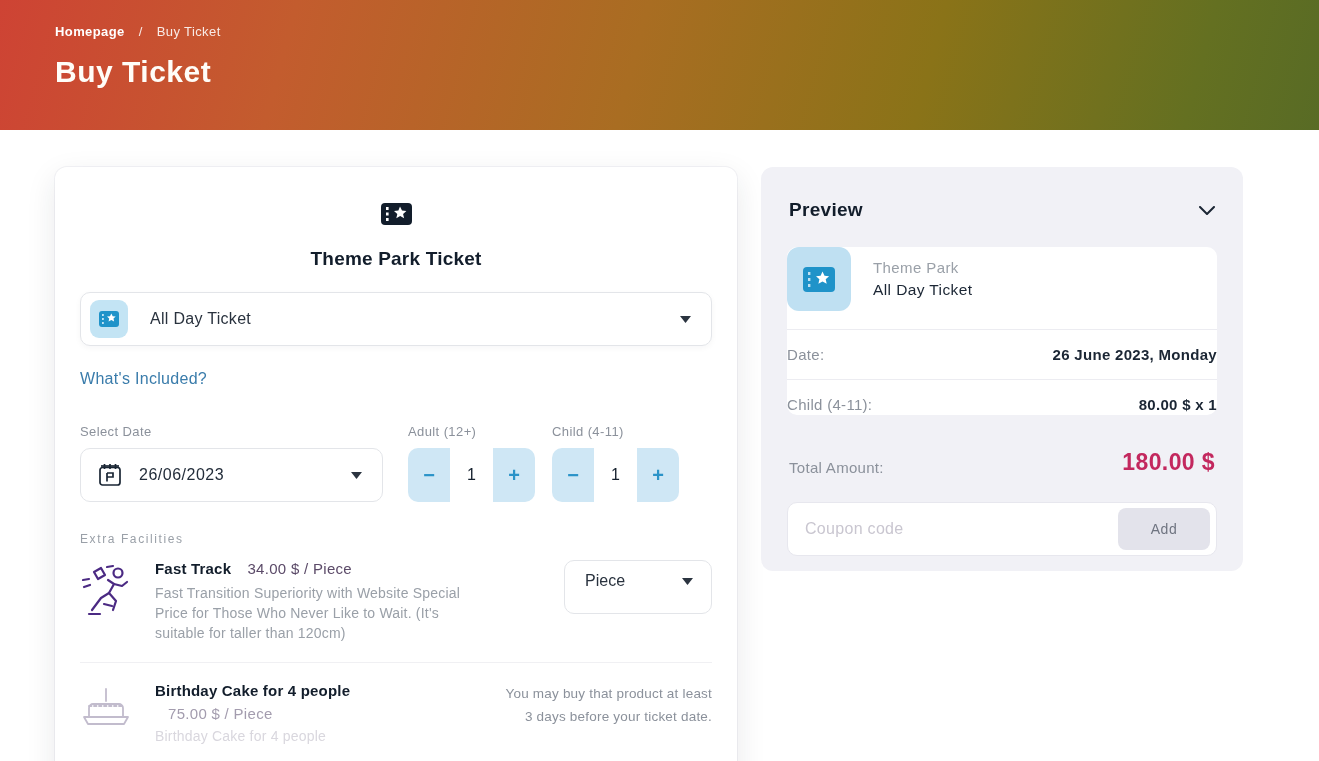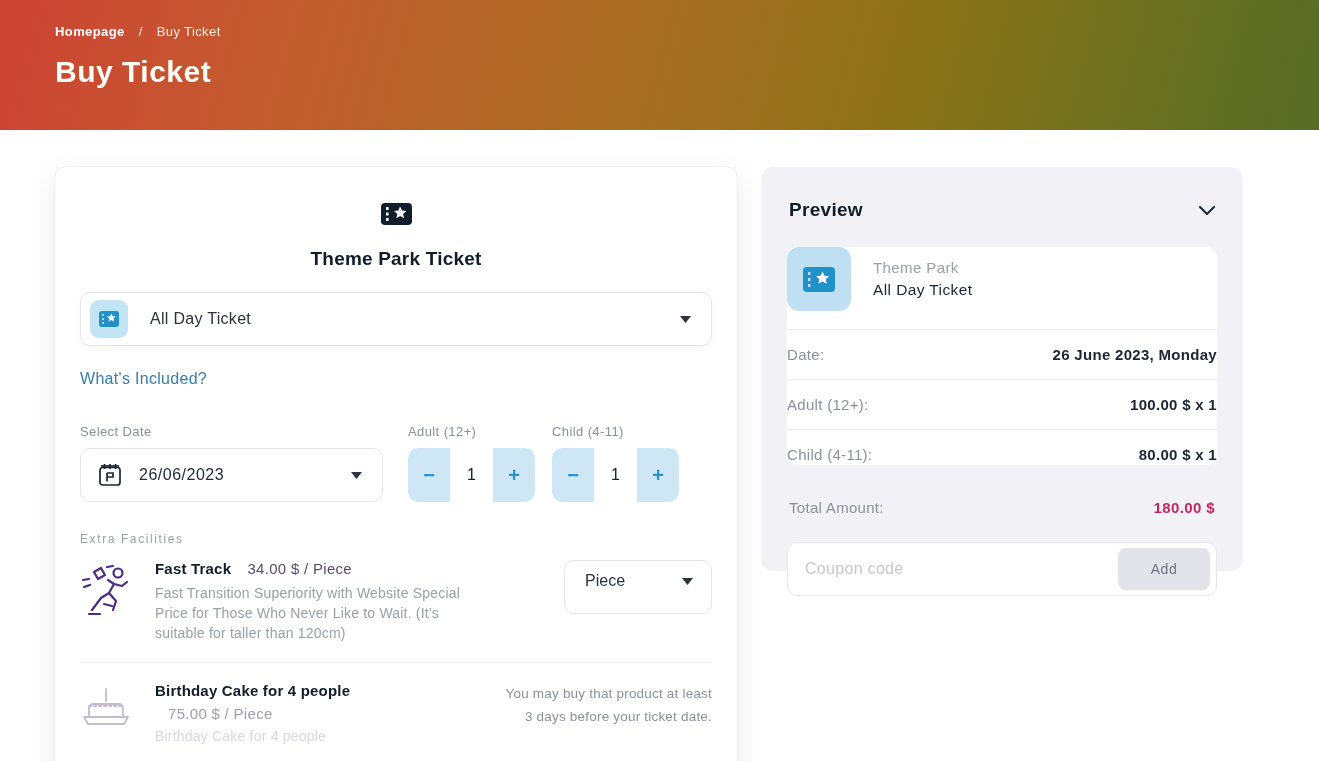--- a/index.html
+++ b/index.html
@@ -75,21 +75,21 @@
   .pt-cat { font-size:15px; color:#9aa0a8; letter-spacing:.4px; }
   .pt-name { font-size:15.5px; color:#1b2634; margin-top:5px; letter-spacing:.4px; }
   .info-row { display:flex; justify-content:space-between; align-items:center; padding:16px 0;
     border-top:1px solid #ececf1; font-size:15px; }
   .info-row .lbl { color:#8b919b; letter-spacing:.3px; }
   .info-row .val { color:#1b2634; font-weight:700; letter-spacing:.3px; }
   .info-row:last-child { padding-bottom:2px; }
 
   .total-row { display:flex; justify-content:space-between; align-items:flex-end; margin-top:34px; padding:0 2px; }
   .total-row .lbl { font-size:15px; color:#8b919b; letter-spacing:.3px; }
-  .total-row .val { font-size:15px; font-weight:700; color:#c3285e; letter-spacing:.4px; }
+  .total-row .val { font-size:23px; font-weight:700; color:#c3285e; letter-spacing:.4px; }
 
   .coupon { margin-top:26px; height:54px; background:#ffffff; border:1px solid #e7e7ee; border-radius:10px;
     display:flex; align-items:center; padding:0 6px 0 17px; }
   .coupon input { flex:1; border:0; outline:none; font-size:16px; color:#0f766e; letter-spacing:.3px;
     font-family:"Liberation Sans","DejaVu Sans",sans-serif; }
   .coupon input::placeholder { color:#c9c6d0; }
   .coupon button { width:92px; height:42px; border:0; border-radius:8px; background:#e3e3eb; color:#6f7480;
     font-size:14px; letter-spacing:.6px; cursor:pointer; font-family:inherit; }
 
   svg { display:block; }
@@ -271,24 +271,20 @@
           <div class="pt-cat">Theme Park</div>
           <div class="pt-name">All Day Ticket</div>
         </div>
       </div>
 
       <div class="info-row">
         <span class="lbl">Date:</span>
         <span class="val">26 June 2023, Monday</span>
       </div>
       <div class="info-row">
-        <span class="lbl">Adult (12+):</span>
-        <span class="val">100.00 $ x 1</span>
-      </div>
-      <div class="info-row">
         <span class="lbl">Child (4-11):</span>
         <span class="val">80.00 $ x 1</span>
       </div>
     </div>
 
     <div class="total-row">
       <span class="lbl">Total Amount:</span>
       <span class="val">180.00 $</span>
     </div>
 

